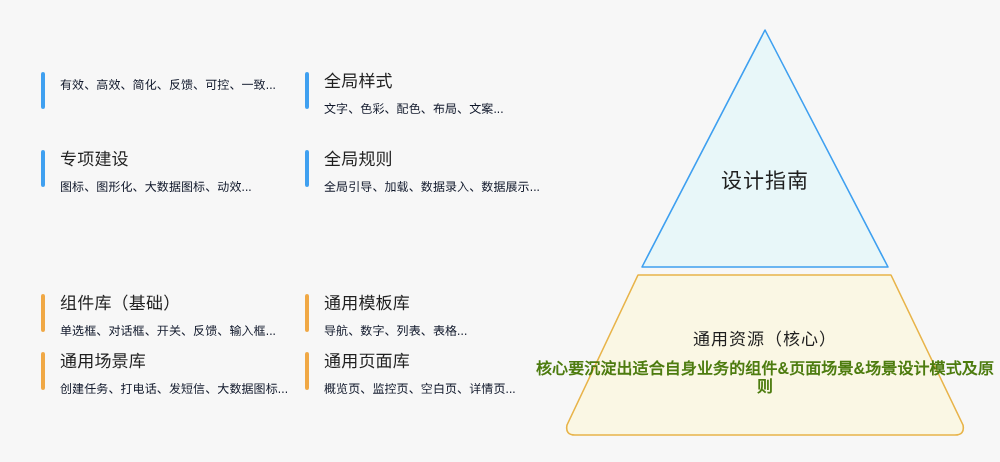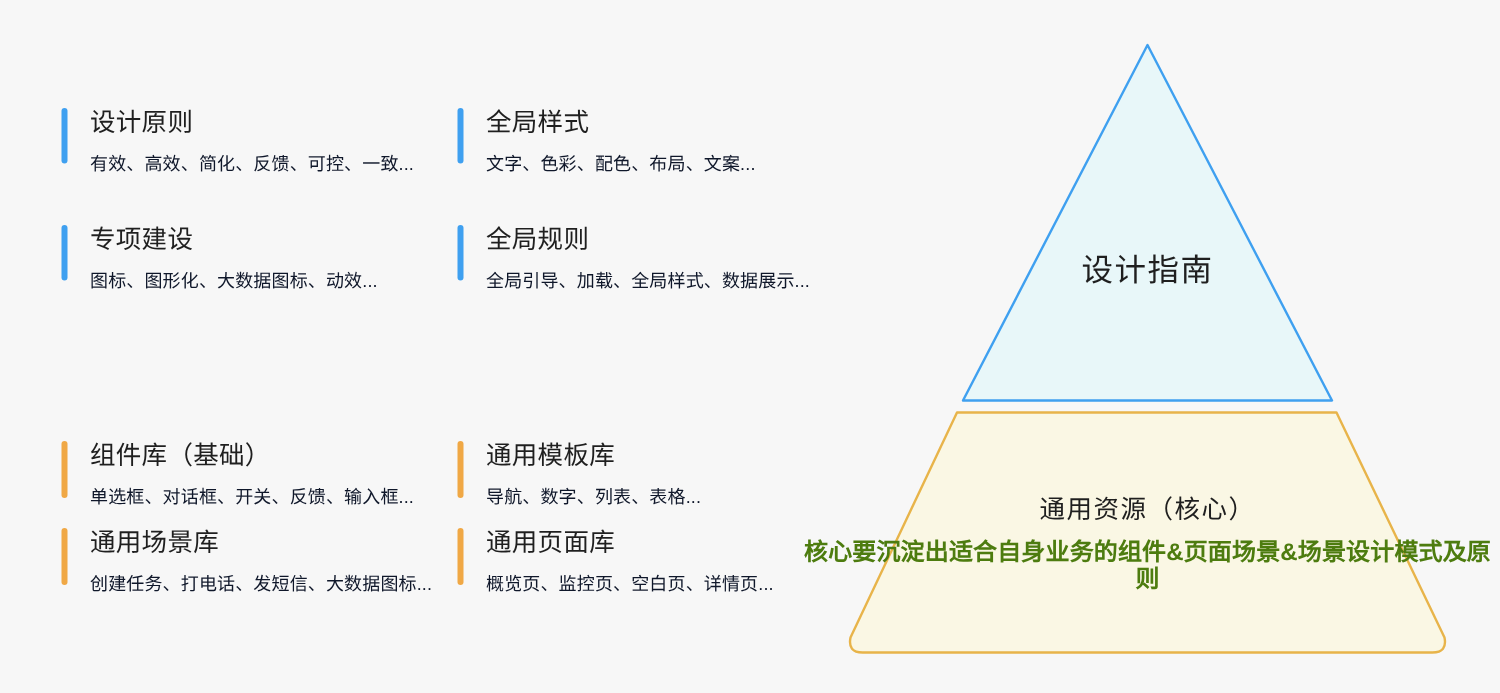--- a/index.html
+++ b/index.html
@@ -127,21 +127,20 @@
 </style>
 </head>
 <body>
 
 <div id="stage">
 
   <div class="list-panel">
 
     <div class="card is-blue col-a row-1">
       <span class="accent"></span>
-      <div class="c-title">设计原则</div>
       <div class="c-sub">有效、高效、简化、反馈、可控、一致...</div>
     </div>
 
     <div class="card is-blue col-a row-2">
       <span class="accent"></span>
       <div class="c-title">专项建设</div>
       <div class="c-sub">图标、图形化、大数据图标、动效...</div>
     </div>
 
     <div class="card is-orange col-a row-3">
@@ -158,21 +157,21 @@
 
     <div class="card is-blue col-b row-1">
       <span class="accent"></span>
       <div class="c-title">全局样式</div>
       <div class="c-sub">文字、色彩、配色、布局、文案...</div>
     </div>
 
     <div class="card is-blue col-b row-2">
       <span class="accent"></span>
       <div class="c-title">全局规则</div>
-      <div class="c-sub">全局引导、加载、全局样式、数据展示...</div>
+      <div class="c-sub">全局引导、加载、数据录入、数据展示...</div>
     </div>
 
     <div class="card is-orange col-b row-4">
       <span class="accent"></span>
       <div class="c-title">通用页面库</div>
       <div class="c-sub">概览页、监控页、空白页、详情页...</div>
     </div>
 
     <div class="card is-orange col-b row-3">
       <span class="accent"></span>

